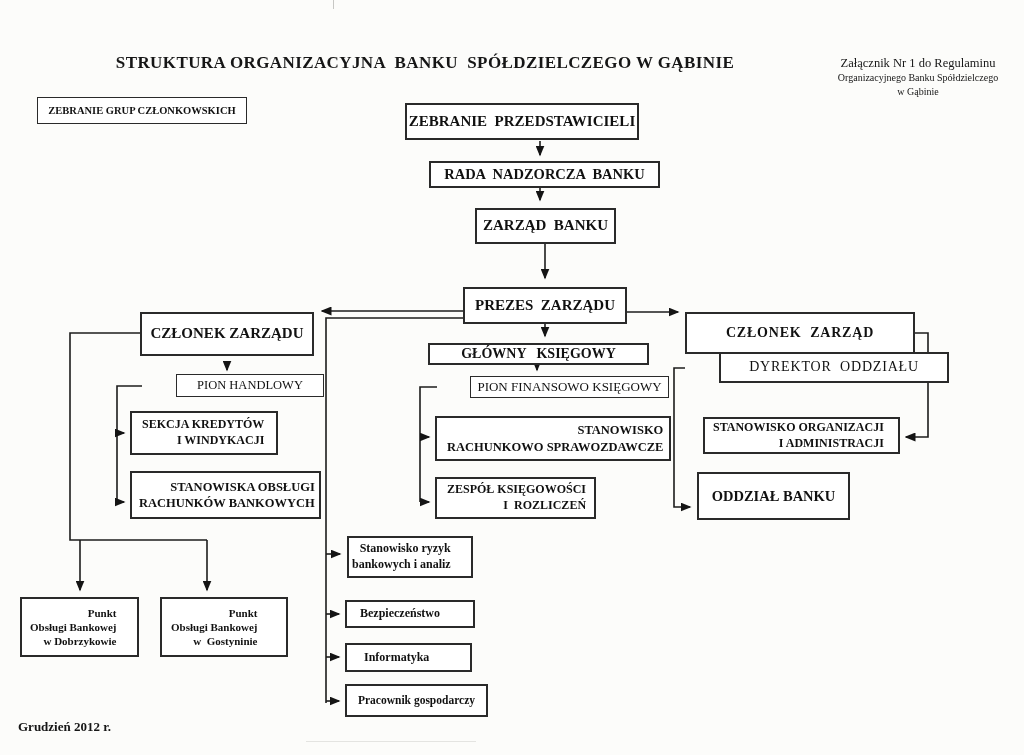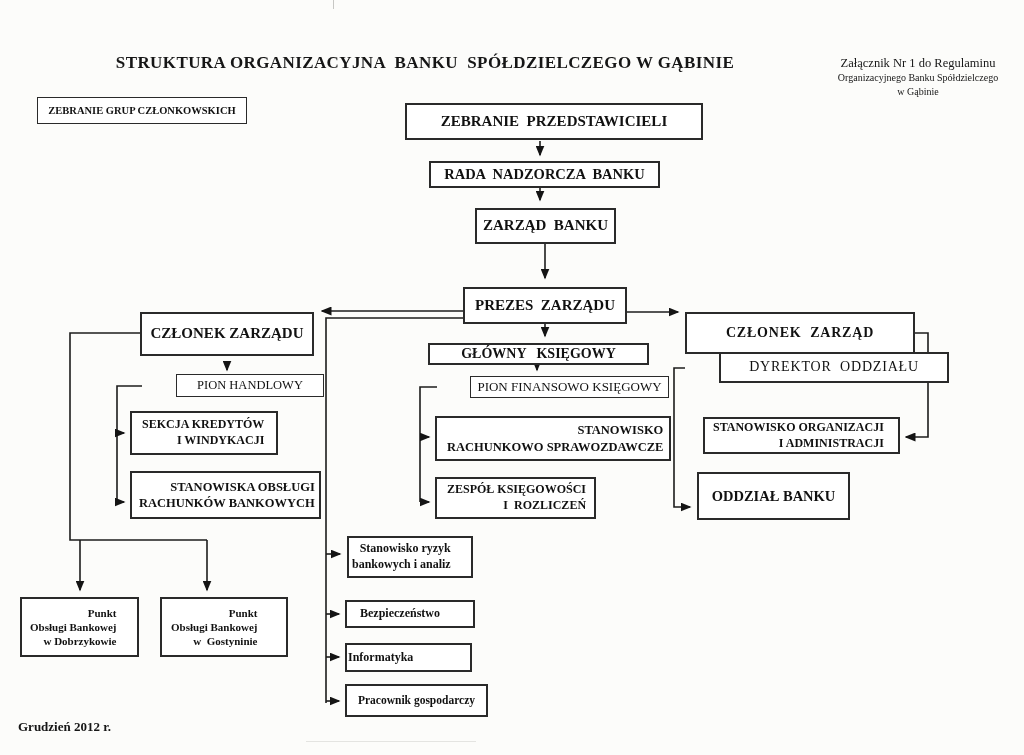--- a/index.html
+++ b/index.html
@@ -76,21 +76,21 @@
   </svg>
 
   <div id="title">STRUKTURA ORGANIZACYJNA  BANKU  SPÓŁDZIELCZEGO W GĄBINIE</div>
   <div id="attachment">
     <div class="l1">Załącznik Nr 1 do Regulaminu</div>
     <div class="l2">Organizacyjnego  Banku  Spółdzielczego</div>
     <div class="l3">w Gąbinie</div>
   </div>
 
   <div class="box thin" style="left:37px;top:97px;width:210px;height:27px;font-size:10.5px;">ZEBRANIE GRUP CZŁONKOWSKICH</div>
-  <div class="box" style="left:405px;top:103px;width:298px;height:37px;font-size:15px;">ZEBRANIE  PRZEDSTAWICIELI</div>
+  <div class="box" style="left:405px;top:103px;width:234px;height:37px;font-size:15px;">ZEBRANIE  PRZEDSTAWICIELI</div>
   <div class="box" style="left:429px;top:161px;width:231px;height:27px;font-size:14.5px;">RADA  NADZORCZA  BANKU</div>
   <div class="box" style="left:475px;top:208px;width:141px;height:36px;font-size:15px;">ZARZĄD  BANKU</div>
   <div class="box" style="left:463px;top:287px;width:164px;height:37px;font-size:15px;">PREZES  ZARZĄDU</div>
 
   <div class="box" style="left:140px;top:312px;width:174px;height:44px;font-size:15px;text-align:right;">CZŁONEK ZARZĄDU</div>
   <div class="box normal thin" style="left:142px;top:374px;width:148px;height:23px;font-size:12.5px;">PION HANDLOWY</div>
   <div class="box left" style="left:130px;top:411px;width:148px;height:44px;font-size:12px;padding-left:10px;">SEKCJA KREDYTÓW
  I WINDYKACJI</div>
   <div class="box left" style="left:130px;top:471px;width:191px;height:48px;font-size:12.5px;padding-left:7px;">STANOWISKA OBSŁUGI
 RACHUNKÓW BANKOWYCH</div>
@@ -104,21 +104,21 @@
 
   <div class="box" style="left:685px;top:312px;width:230px;height:42px;font-size:14px;letter-spacing:.8px;">CZŁONEK  ZARZĄD</div>
   <div class="box normal" style="left:685px;top:352px;width:230px;height:31px;font-size:14px;letter-spacing:.8px;">DYREKTOR  ODDZIAŁU</div>
   <div class="box left" style="left:703px;top:417px;width:197px;height:37px;font-size:12px;padding-left:8px;">STANOWISKO ORGANIZACJI
 I ADMINISTRACJI</div>
   <div class="box" style="left:697px;top:472px;width:153px;height:48px;font-size:14.5px;">ODDZIAŁ BANKU</div>
 
   <div class="box left" style="left:347px;top:536px;width:126px;height:42px;font-size:12px;">Stanowisko ryzyk
  bankowych i analiz</div>
   <div class="box left" style="left:345px;top:600px;width:130px;height:28px;font-size:12px;padding-left:13px;">Bezpieczeństwo</div>
-  <div class="box left" style="left:345px;top:643px;width:127px;height:29px;font-size:12px;padding-left:1px;">Informatyka</div>
+  <div class="box left" style="left:345px;top:643px;width:127px;height:29px;font-size:12px;padding-left:17px;">Informatyka</div>
   <div class="box" style="left:345px;top:684px;width:143px;height:33px;font-size:11.5px;">Pracownik gospodarczy</div>
 
   <div class="box left" style="left:20px;top:597px;width:119px;height:60px;font-size:11px;padding-left:8px;">Punkt
 Obsługi Bankowej
 w Dobrzykowie</div>
   <div class="box left" style="left:160px;top:597px;width:128px;height:60px;font-size:11px;padding-left:9px;">Punkt
 Obsługi Bankowej
 w  Gostyninie</div>
 
   <div id="date">Grudzień 2012 r.</div>

